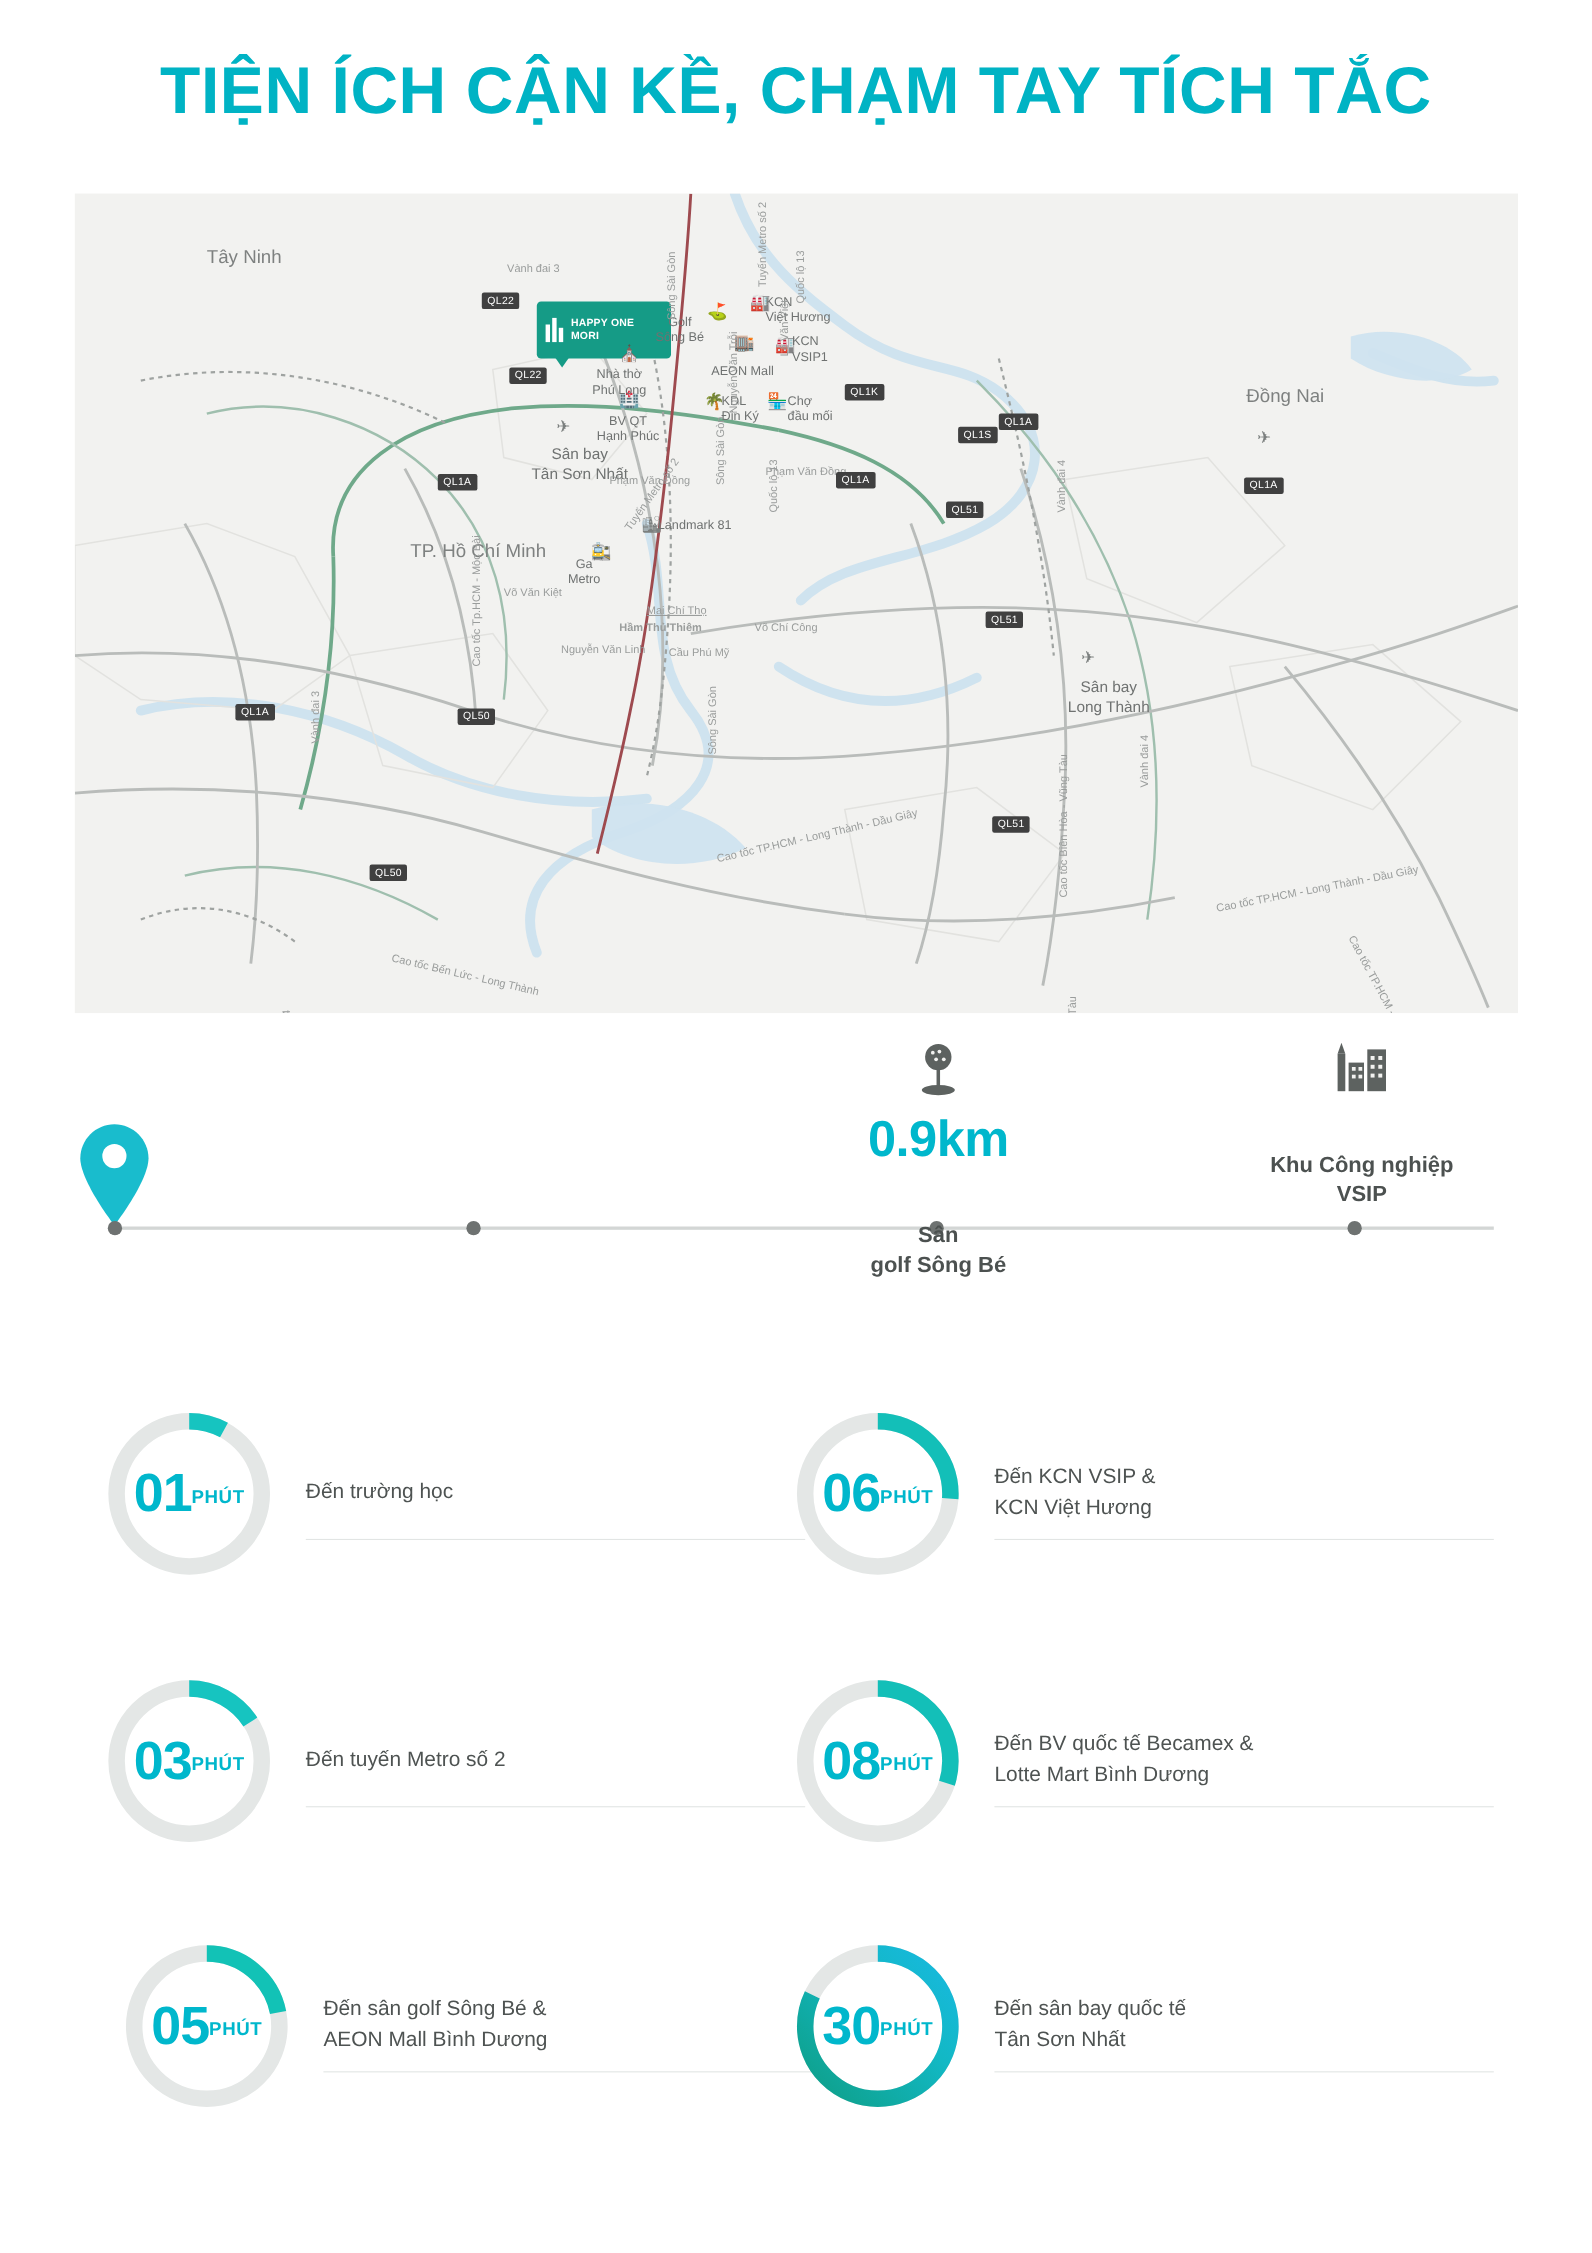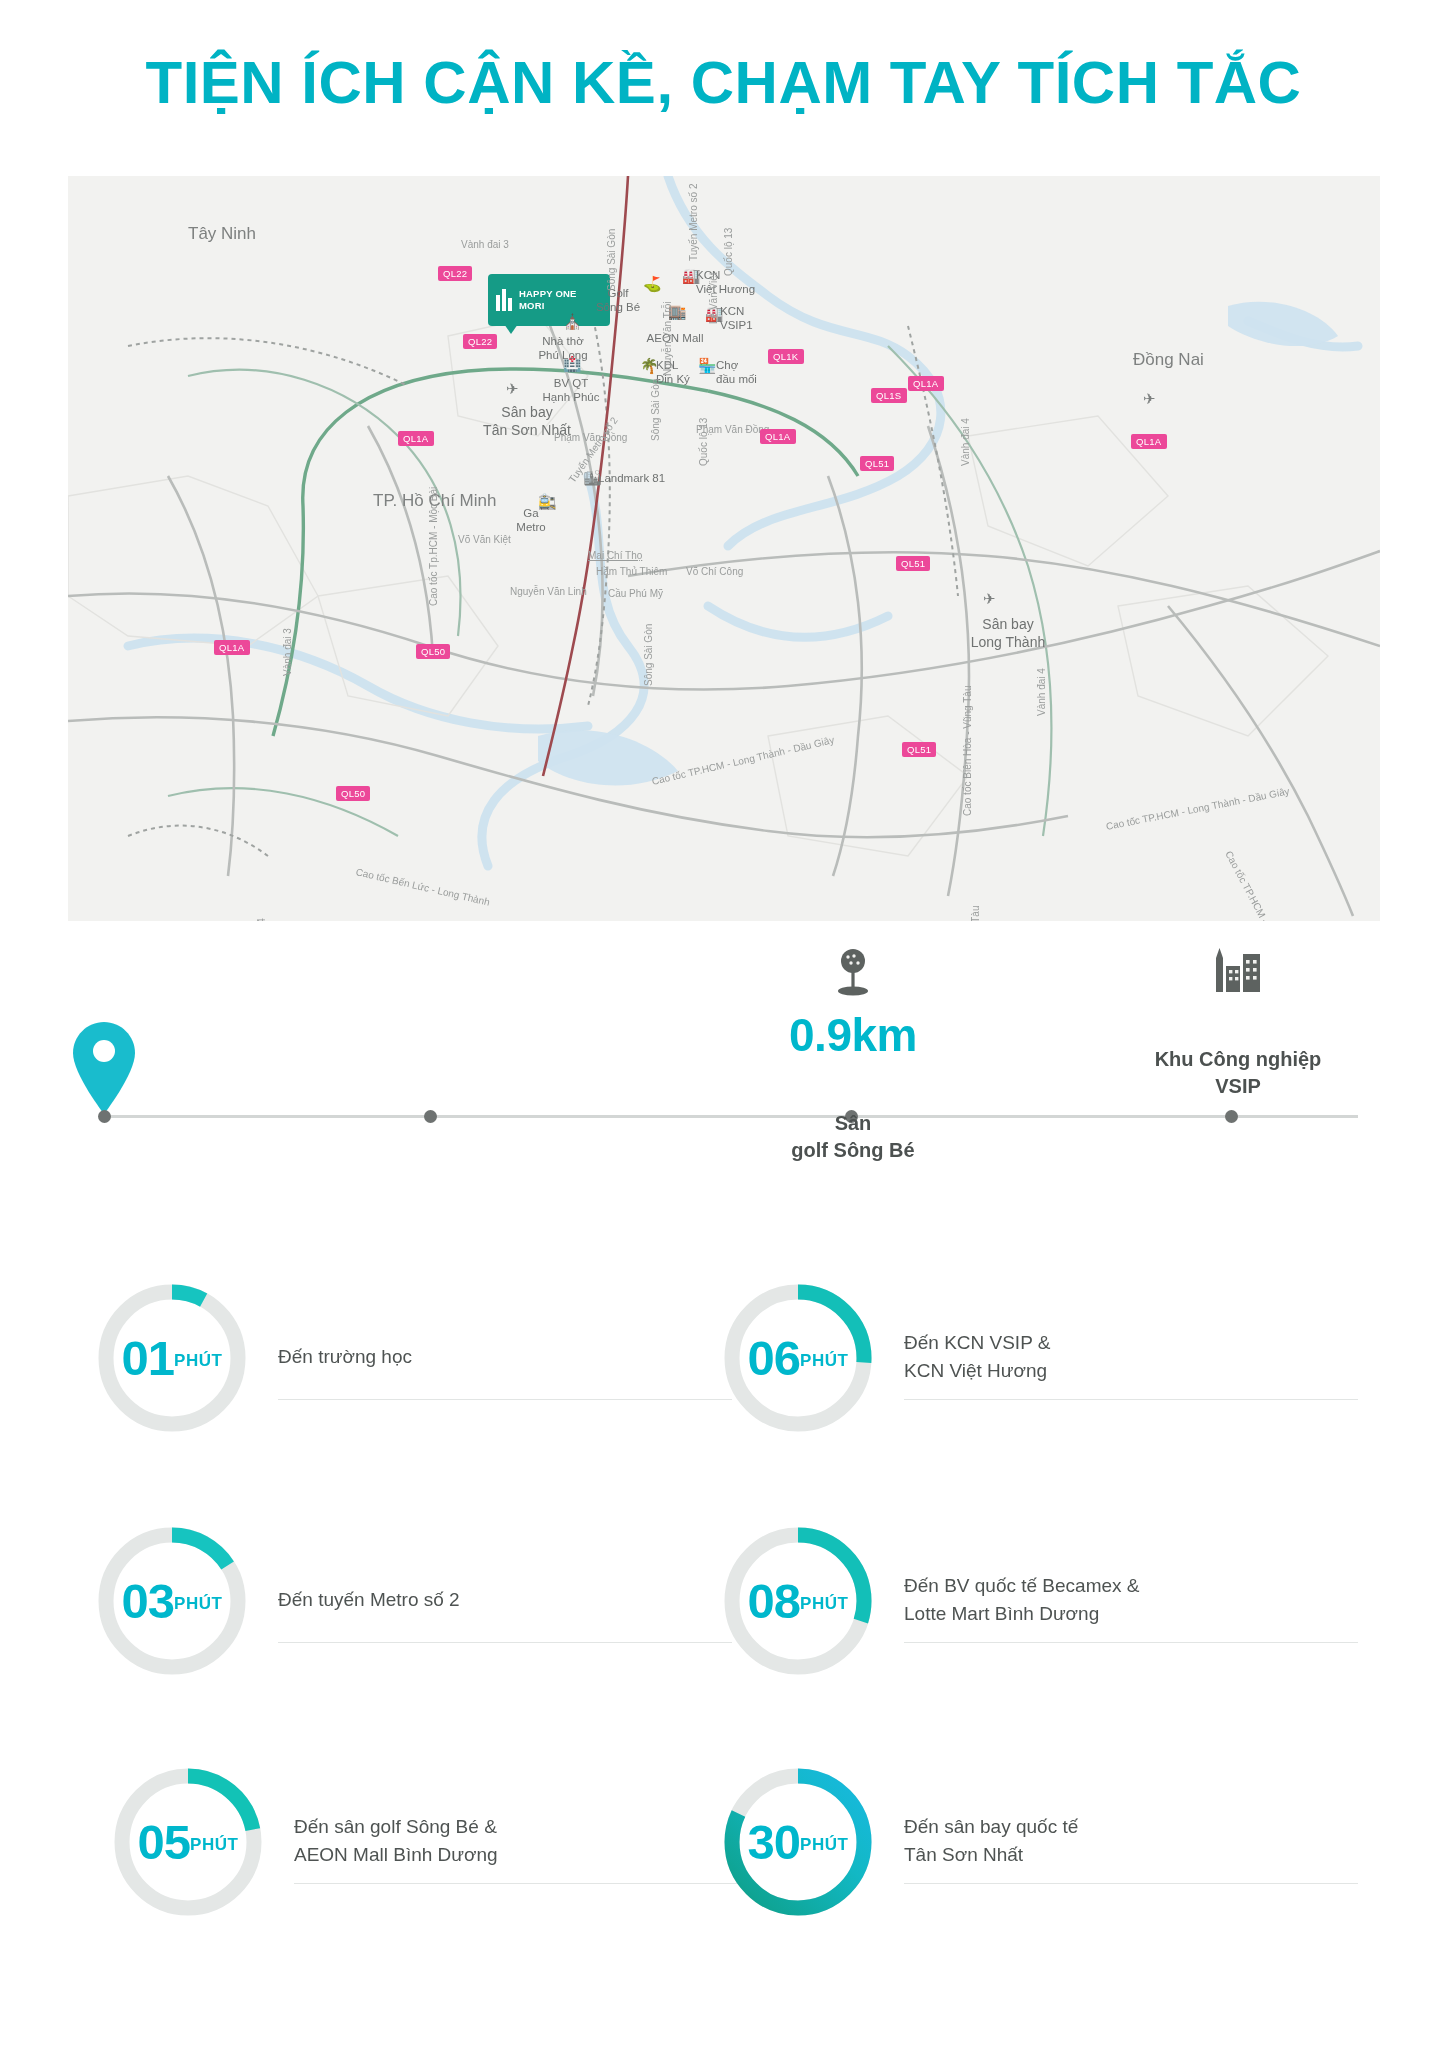--- a/index.html
+++ b/index.html
@@ -59,21 +59,21 @@
     color: #6f7271;
     line-height: 1.25;
     text-align: center;
   }
   .map-label.road {
     font-size: 10px;
     color: #9a9d9c;
   }
   .map-badge {
     position: absolute;
-    background: #ec4899;
+    background: #404040;
     color: #fff;
     font-size: 9.5px;
     padding: 2px 5px 2px 5px;
     border-radius: 2px;
     letter-spacing: 0.3px;
     white-space: nowrap;
   }
   .rot-90 { transform: rotate(-90deg); transform-origin: left top; }
 
   
@@ -388,21 +388,21 @@
     <div class="map-label road rot-90" style="left:630px; top:290px;">Quốc lộ 13</div>
     <div class="map-label road rot-90" style="left:538px; top:115px;">Sông Sài Gòn</div>
     <div class="map-label road rot-90" style="left:582px; top:265px;">Sông Sài Gòn</div>
     <div class="map-label road rot-90" style="left:575px; top:510px;">Sông Sài Gòn</div>
     <div class="map-label road rot-90" style="left:594px; top:200px;">Nguyễn Văn Trỗi</div>
     <div class="map-label road rot-90" style="left:640px; top:148px;">Lê Văn Việt</div>
     <div class="map-label road" style="left:486px; top:256px;">Phạm Văn Đồng</div>
     <div class="map-label road" style="left:628px; top:248px;">Phạm Văn Đồng</div>
     <div class="map-label road" style="left:390px; top:358px;">Võ Văn Kiệt</div>
     <div class="map-label road" style="left:520px; top:374px;text-decoration:underline;">Mai Chí Thọ</div>
-    <div class="map-label road" style="left:528px; top:390px;">Hầm Thủ Thiêm</div>
+    <div class="map-label road" style="left:495px; top:390px;font-weight:bold;">Hầm Thủ Thiêm</div>
     <div class="map-label road" style="left:442px; top:410px;">Nguyễn Văn Linh</div>
     <div class="map-label road" style="left:540px; top:412px;">Cầu Phú Mỹ</div>
     <div class="map-label road" style="left:618px; top:390px;">Võ Chí Công</div>
 
     <div class="map-badge" style="left:370px; top:90px;">QL22</div>
     <div class="map-badge" style="left:395px; top:158px;">QL22</div>
     <div class="map-badge" style="left:330px; top:255px;">QL1A</div>
     <div class="map-badge" style="left:692px; top:253px;">QL1A</div>
     <div class="map-badge" style="left:840px; top:200px;">QL1A</div>
     <div class="map-badge" style="left:1063px; top:258px;">QL1A</div>

